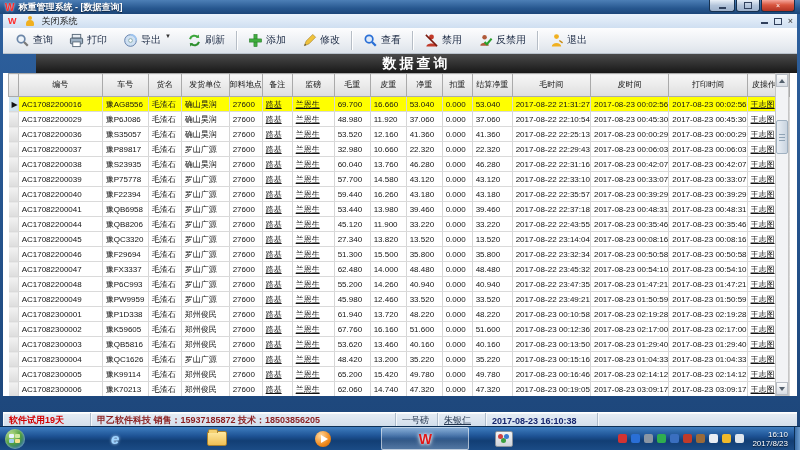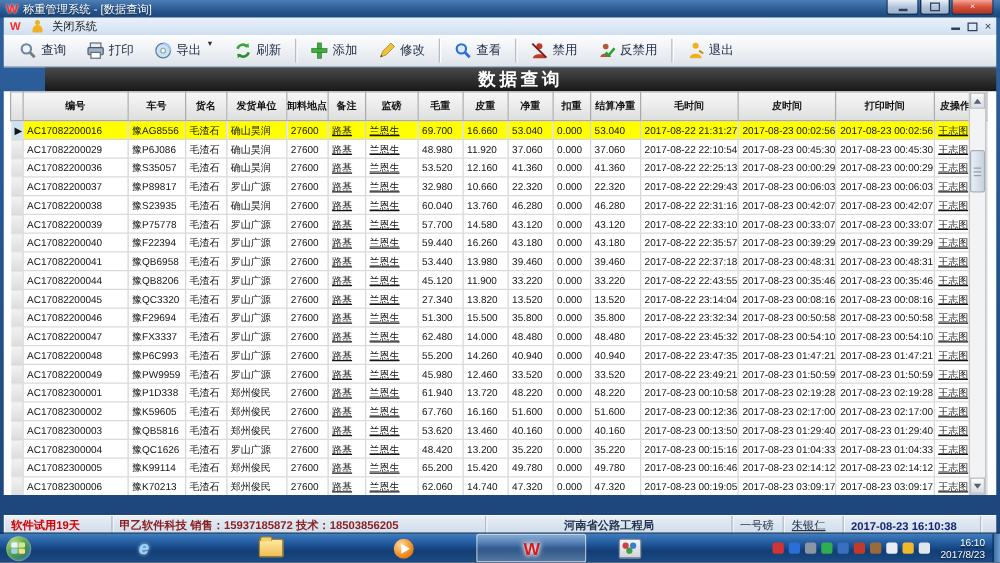--- a/index.html
+++ b/index.html
@@ -4,21 +4,21 @@
 <style>
   html,body{margin:0;padding:0;background:#555;}
   #screen{position:relative;width:800px;height:450px;overflow:hidden;
     font-family:"Liberation Sans","DejaVu Sans",sans-serif;
     background:linear-gradient(#2e619f,#1c4579);cursor:default;}
   
   .titlebar{position:absolute;left:0;top:0;width:800px;height:14px;
     background:linear-gradient(#4d7fb6,#27578f 60%,#1c4679);color:#fff;
     display:flex;align-items:center;font-size:9px;}
   .app-logo{color:#ff2a2a;font-weight:bold;font-size:10px;margin:0 4px 0 5px;text-shadow:0 0 2px #fff;}
-  .title-text{font-weight:normal;text-shadow:0 1px 1px rgba(0,0,0,.6);}
+  .title-text{font-weight:bold;text-shadow:0 1px 1px rgba(0,0,0,.6);}
   .winbtns{position:absolute;right:5px;top:0;display:flex;gap:1px;}
   .wb{height:11px;border:1px solid #17314f;border-top:none;border-radius:0 0 3px 3px;
     display:flex;align-items:center;justify-content:center;font-size:7px;line-height:7px;color:#30405c;
     background:linear-gradient(#e9f0f8,#b3c4da 50%,#9db1cb);}
   .wb.min{width:24px;}.wb.max{width:22px;}
   .wb.close{width:32px;color:#fff;background:linear-gradient(#f5a79c,#d9563f 45%,#b03222);}
   .mini-dash{width:7px;border-bottom:2px solid #30405c;margin-top:4px;}
   .mini-box{width:6px;height:5px;border:1px solid #30405c;}
   
   .menubar{position:absolute;left:3px;right:3px;top:14px;height:14px;
@@ -37,21 +37,21 @@
   .tsep{width:1px;height:19px;background:#b6bdc6;margin:0 3px;box-shadow:1px 0 0 #fff;}
   .caret{font-size:6px;color:#333;margin-left:1px;}
   
   .band{position:absolute;left:3px;right:3px;top:54px;height:19px;
     background:linear-gradient(#4a4a4a,#181818);display:flex;align-items:center;justify-content:center;margin-left:33px;}
   .band span{color:#fff;font-size:14px;font-weight:bold;letter-spacing:3px;}
   
   .grid-area{position:absolute;left:3px;right:3px;top:73px;height:323px;background:#fff;overflow:hidden;}
   table.grid{border-collapse:collapse;table-layout:fixed;position:absolute;left:5px;top:0;}
   table.grid th{height:22px;background:linear-gradient(#f7f7f7,#dedede);border:1px solid #aaa;
-    font-size:8px;font-weight:bold;color:#111;padding:0;line-height:1.05;overflow:hidden;}
+    font-size:8px;font-weight:normal;color:#111;padding:0;line-height:1.05;overflow:hidden;}
   table.grid td{height:14px;border-right:1px solid #d6d6d6;border-bottom:1px solid #dadada;
     font-size:8px;color:#141414;padding:0 0 0 3px;white-space:nowrap;overflow:hidden;line-height:13px;}
   td.ind{background:linear-gradient(#f2f2f2,#ddd);border-right:1px solid #aaa;padding:0;text-align:center;
     font-size:6px;color:#345;}
   tr.sel td{background:#ffff00;}
   tr.sel td.ind{background:#cfe3ef;}
   td.u{text-decoration:underline;}
   
   .vscroll{position:absolute;top:0;right:8px;width:14px;height:323px;background:#f2f3f5;border:1px solid #c6c6c6;box-sizing:border-box;}
   .varrow{position:absolute;left:0;width:12px;height:13px;background:linear-gradient(#fcfcfc,#d8dde4);border:1px solid #b8bec6;box-sizing:border-box;}
@@ -667,21 +667,20 @@
       <div class="varrow down">
           <div class="tri-down"></div>
         </div>
     </div>
   </div>
 
 
   <div class="statusbar">
     <div class="scell s-trial">软件试用19天</div>
     <div class="scell s-vendor">甲乙软件科技 销售：15937185872 技术：18503856205</div>
-    <div class="scell s-org">河南省公路工程局</div>
     <div class="scell s-scale">一号磅</div>
     <div class="scell s-oper">朱银仁</div>
     <div class="scell s-time">2017-08-23 16:10:38</div>
     <div class="scell s-fill"></div>
   </div>
 
 
   <div class="taskbar">
     <div class="orb">
       <span class="p p1"></span>

